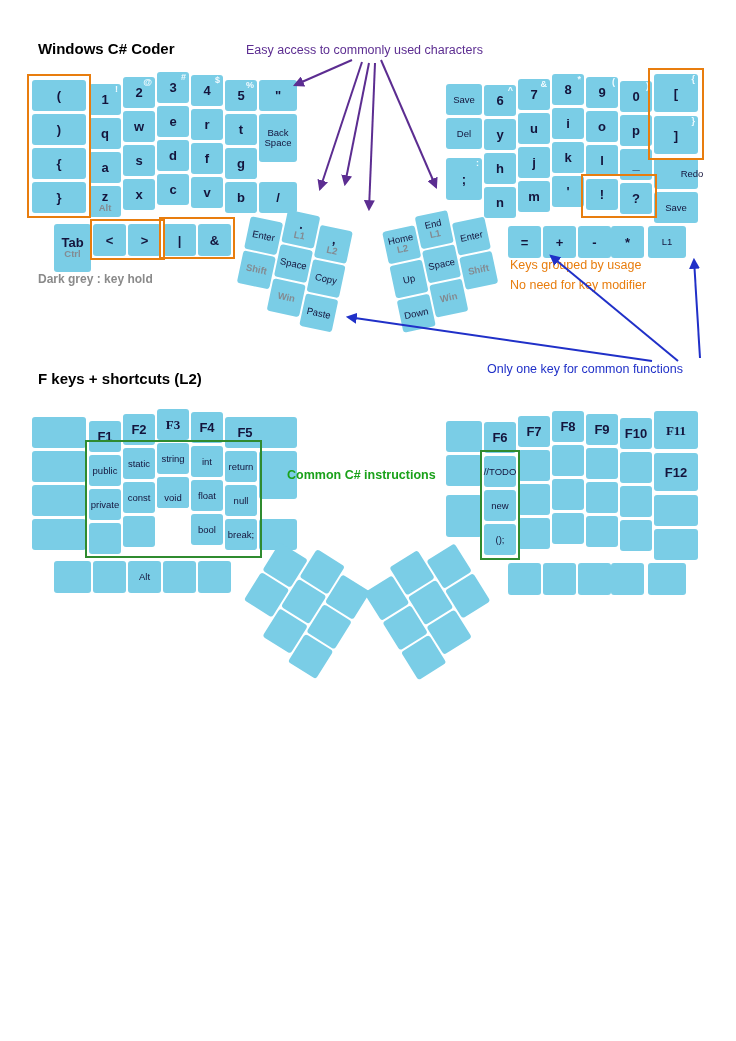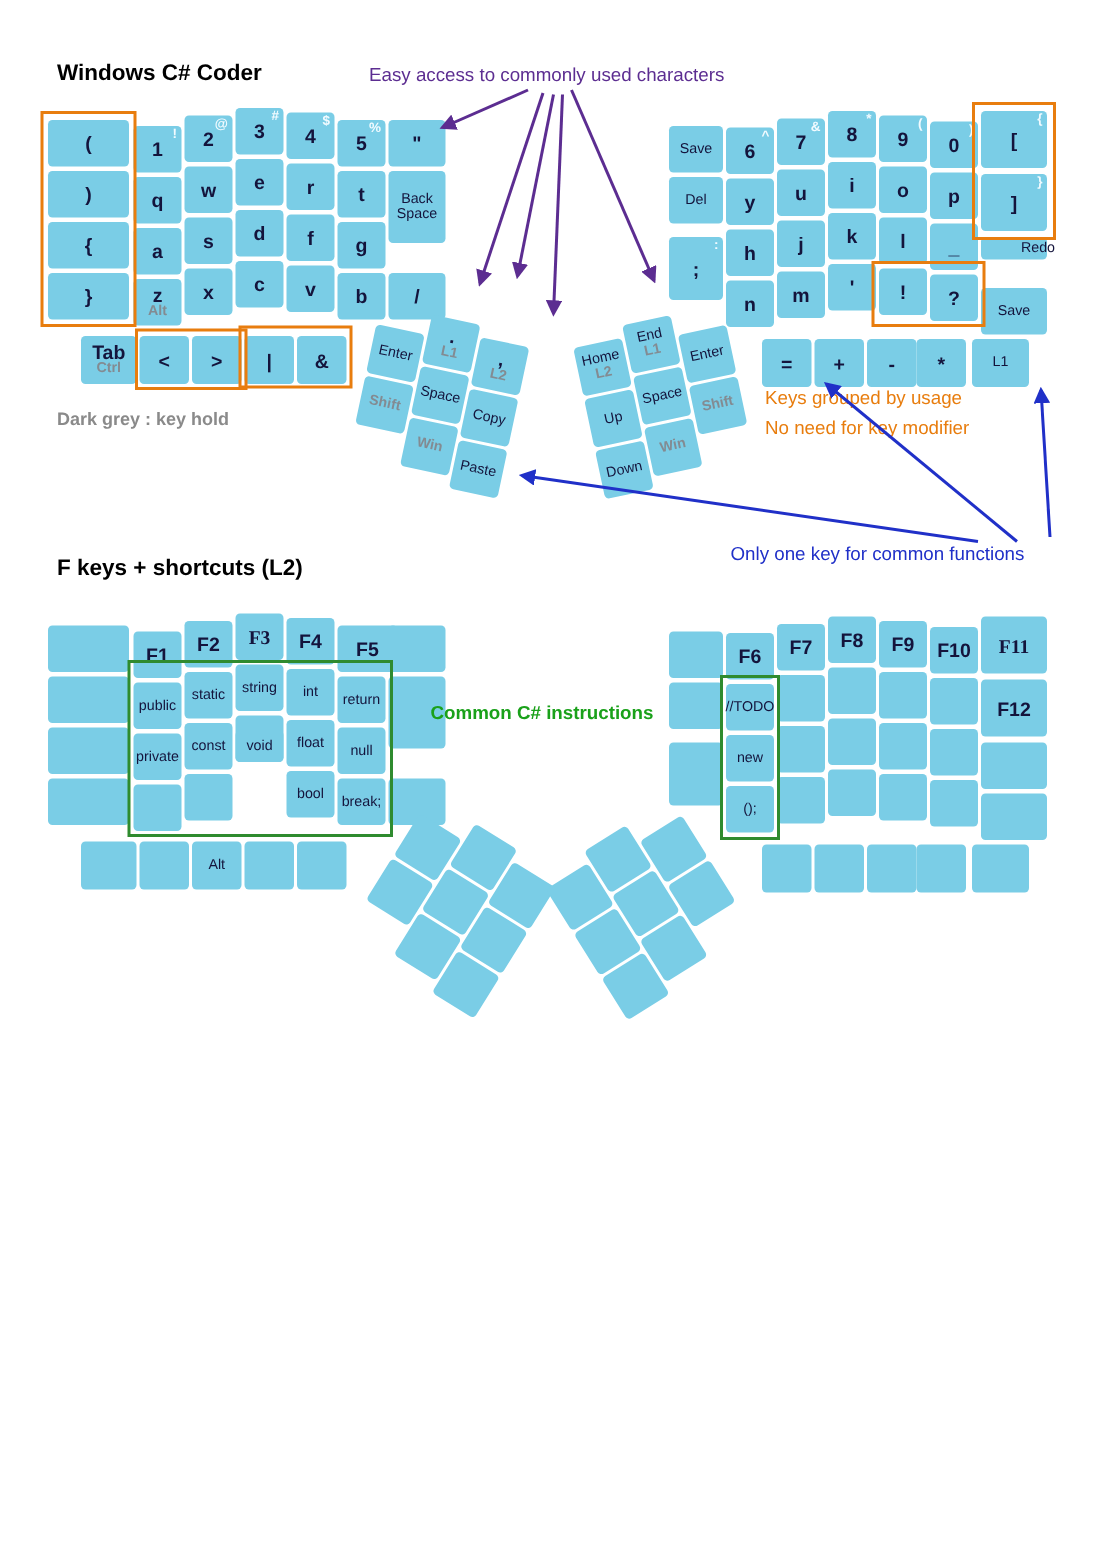--- a/index.html
+++ b/index.html
@@ -149,21 +149,21 @@
     </div>
     <div class="key" style="left: 259px; top: 80px; width: 38px; height: 31px;">
       <span class="main">"</span>
     </div>
     <div class="key" style="left: 259px; top: 114px; width: 38px; height: 48px;">
       <span class="main sm">Back Space</span>
     </div>
     <div class="key" style="left: 259px; top: 182px; width: 38px; height: 31px;">
       <span class="main">/</span>
     </div>
-    <div class="key" style="left: 54px; top: 224px; width: 37px; height: 32px;">
+    <div class="key" style="left: 54px; top: 224px; width: 37px; height: 48px;">
       <span class="main">Tab</span>
       <span class="hold">Ctrl</span>
     </div>
     <div class="key" style="left: 93px; top: 224px; width: 33px; height: 32px;">
       <span class="main">&lt;</span>
     </div>
     <div class="key" style="left: 128px; top: 224px; width: 33px; height: 32px;">
       <span class="main">&gt;</span>
     </div>
     <div class="key" style="left: 163px; top: 224px; width: 33px; height: 32px;">
@@ -276,21 +276,21 @@
       <span class="main">?</span>
     </div>
     <div class="key" style="left: 654px; top: 74px; width: 44px; height: 38px;">
       <span class="sub">{</span>
       <span class="main">[</span>
     </div>
     <div class="key" style="left: 654px; top: 116px; width: 44px; height: 38px;">
       <span class="sub">}</span>
       <span class="main">]</span>
     </div>
-    <div class="key" style="left: 654px; top: 158px; width: 44px; height: 15px; padding-left: 32px;">
+    <div class="key" style="left: 654px; top: 158px; width: 44px; height: 31px; padding-left: 32px;">
       <span class="main sm">Redo</span>
     </div>
     <div class="key" style="left: 654px; top: 192px; width: 44px; height: 31px;">
       <span class="main sm">Save</span>
     </div>
     <div class="key" style="left: 508px; top: 226px; width: 33px; height: 32px;">
       <span class="main">=</span>
     </div>
     <div class="key" style="left: 543px; top: 226px; width: 33px; height: 32px;">
       <span class="main">+</span>

